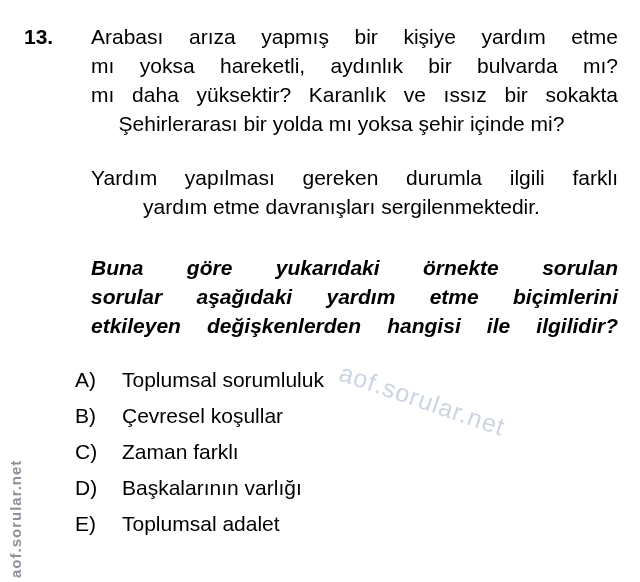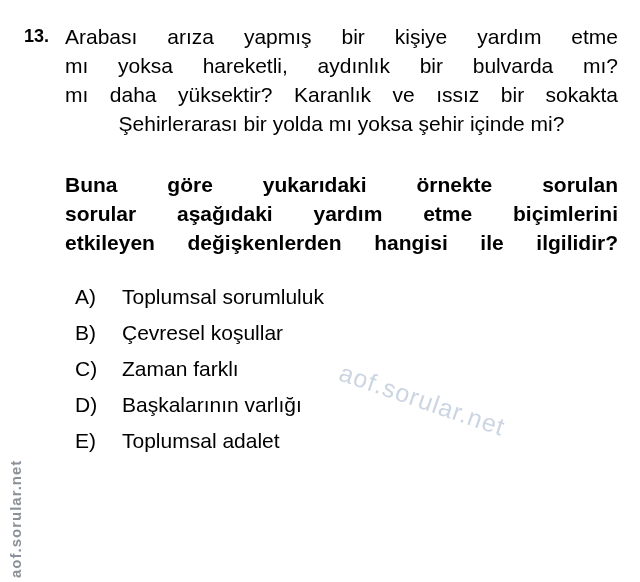--- a/index.html
+++ b/index.html
@@ -12,40 +12,41 @@
     overflow: hidden;
     font-family: "Liberation Sans", sans-serif;
     color: #000000;
   }
   
   .q-number {
     position: absolute;
     left: 24px;
     top: 22px;
     width: 40px;
-    font-size: 18px;
+    font-size: 21px;
     font-weight: bold;
     line-height: 29px;
     z-index: 2;
   }
   
   .content {
     position: absolute;
     left: 65px;
     top: 22px;
     width: 553px;
     z-index: 2;
   }
   .para { font-size: 21px; line-height: 29px; }
-  .para.bold { font-weight: bold; }
+  .para.bold { font-weight: bold; font-style: italic; }
   .jline {            
     text-align: justify;
     text-align-last: justify;
     height: 29px;
     white-space: nowrap;
+    margin-left: 26px;
   }
   .nline {            
     text-align: center;
     height: 29px;
     white-space: nowrap;
   }
   .gap-p2   { margin-top: 25px; }
   .gap-bold { margin-top: 32px; }
   .gap-opts { margin-top: 25px; }
   
@@ -100,20 +101,24 @@
 
   <div class="content">
 
     <div class="para">
       <div class="jline">Arabası arıza yapmış bir kişiye yardım etme</div>
       <div class="jline">mı yoksa hareketli, aydınlık bir bulvarda mı?</div>
       <div class="jline">mı daha yüksektir? Karanlık ve ıssız bir sokakta</div>
       <div class="nline">Şehirlerarası bir yolda mı yoksa şehir içinde mi?</div>
     </div>
 
+    <div class="para gap-p2">
+      <div class="jline">Yardım yapılması gereken durumla ilgili farklı</div>
+      <div class="nline">yardım etme davranışları sergilenmektedir.</div>
+    </div>
 
     <div class="para bold gap-bold">
       <div class="jline">Buna göre yukarıdaki örnekte sorulan</div>
       <div class="jline">sorular aşağıdaki yardım etme biçimlerini</div>
       <div class="jline">etkileyen değişkenlerden hangisi ile ilgilidir?</div>
     </div>
 
     <div class="options gap-opts">
       <div class="option-row">
         <span class="option-letter">A)</span>

